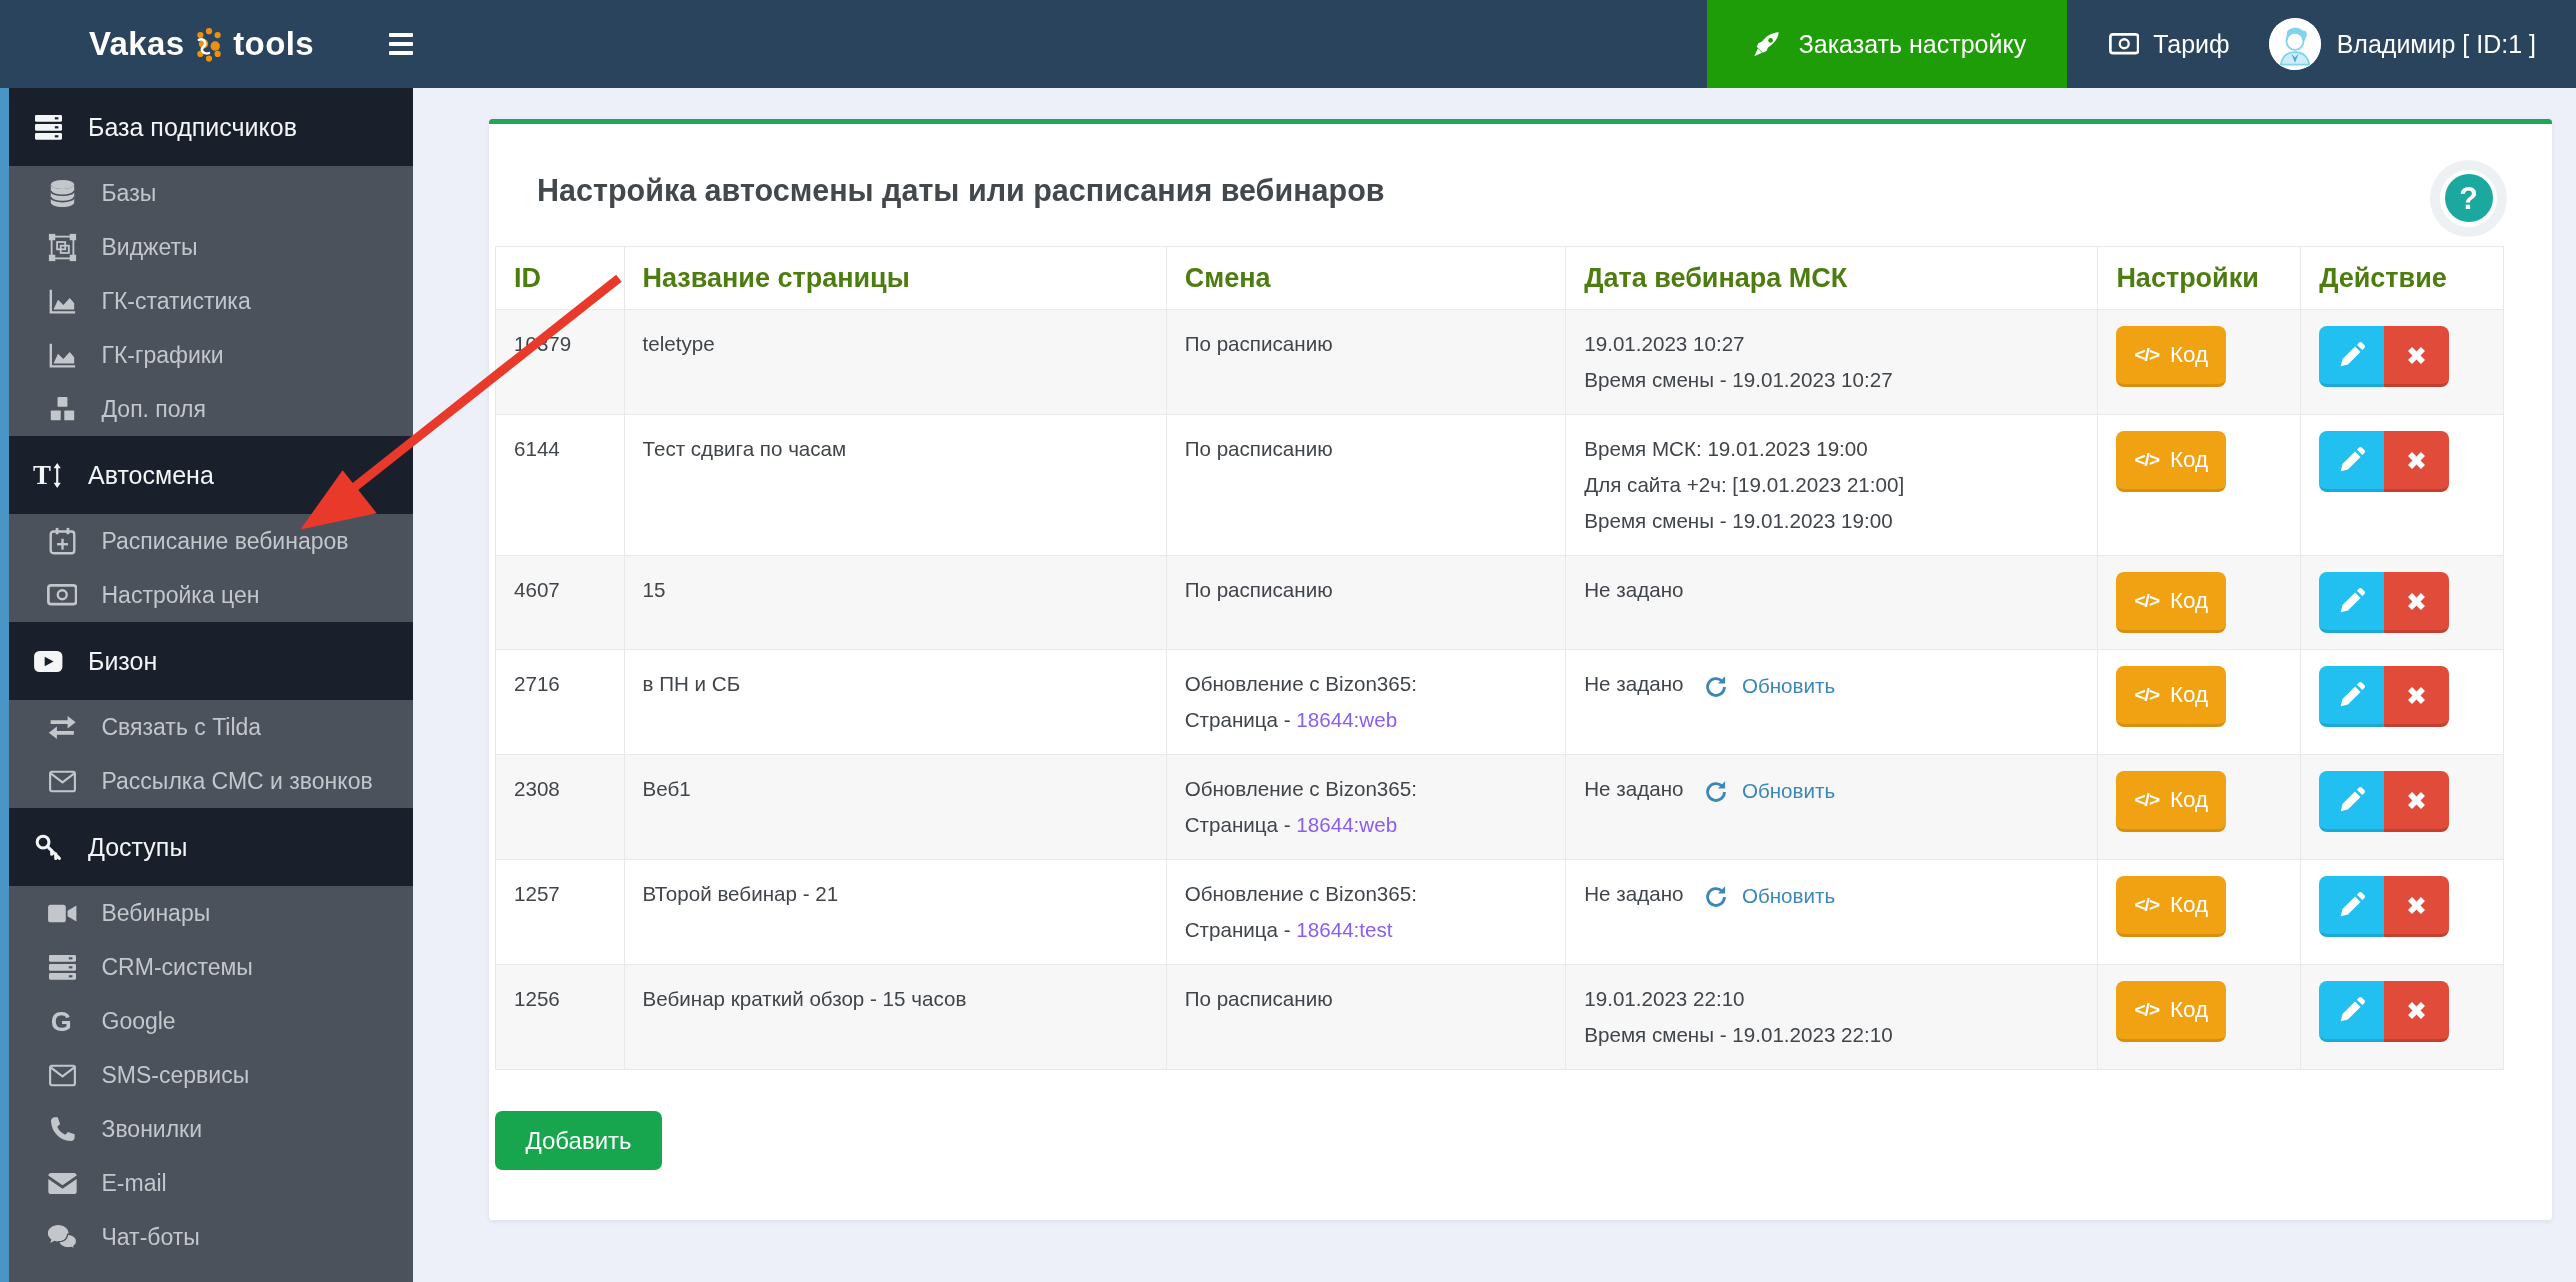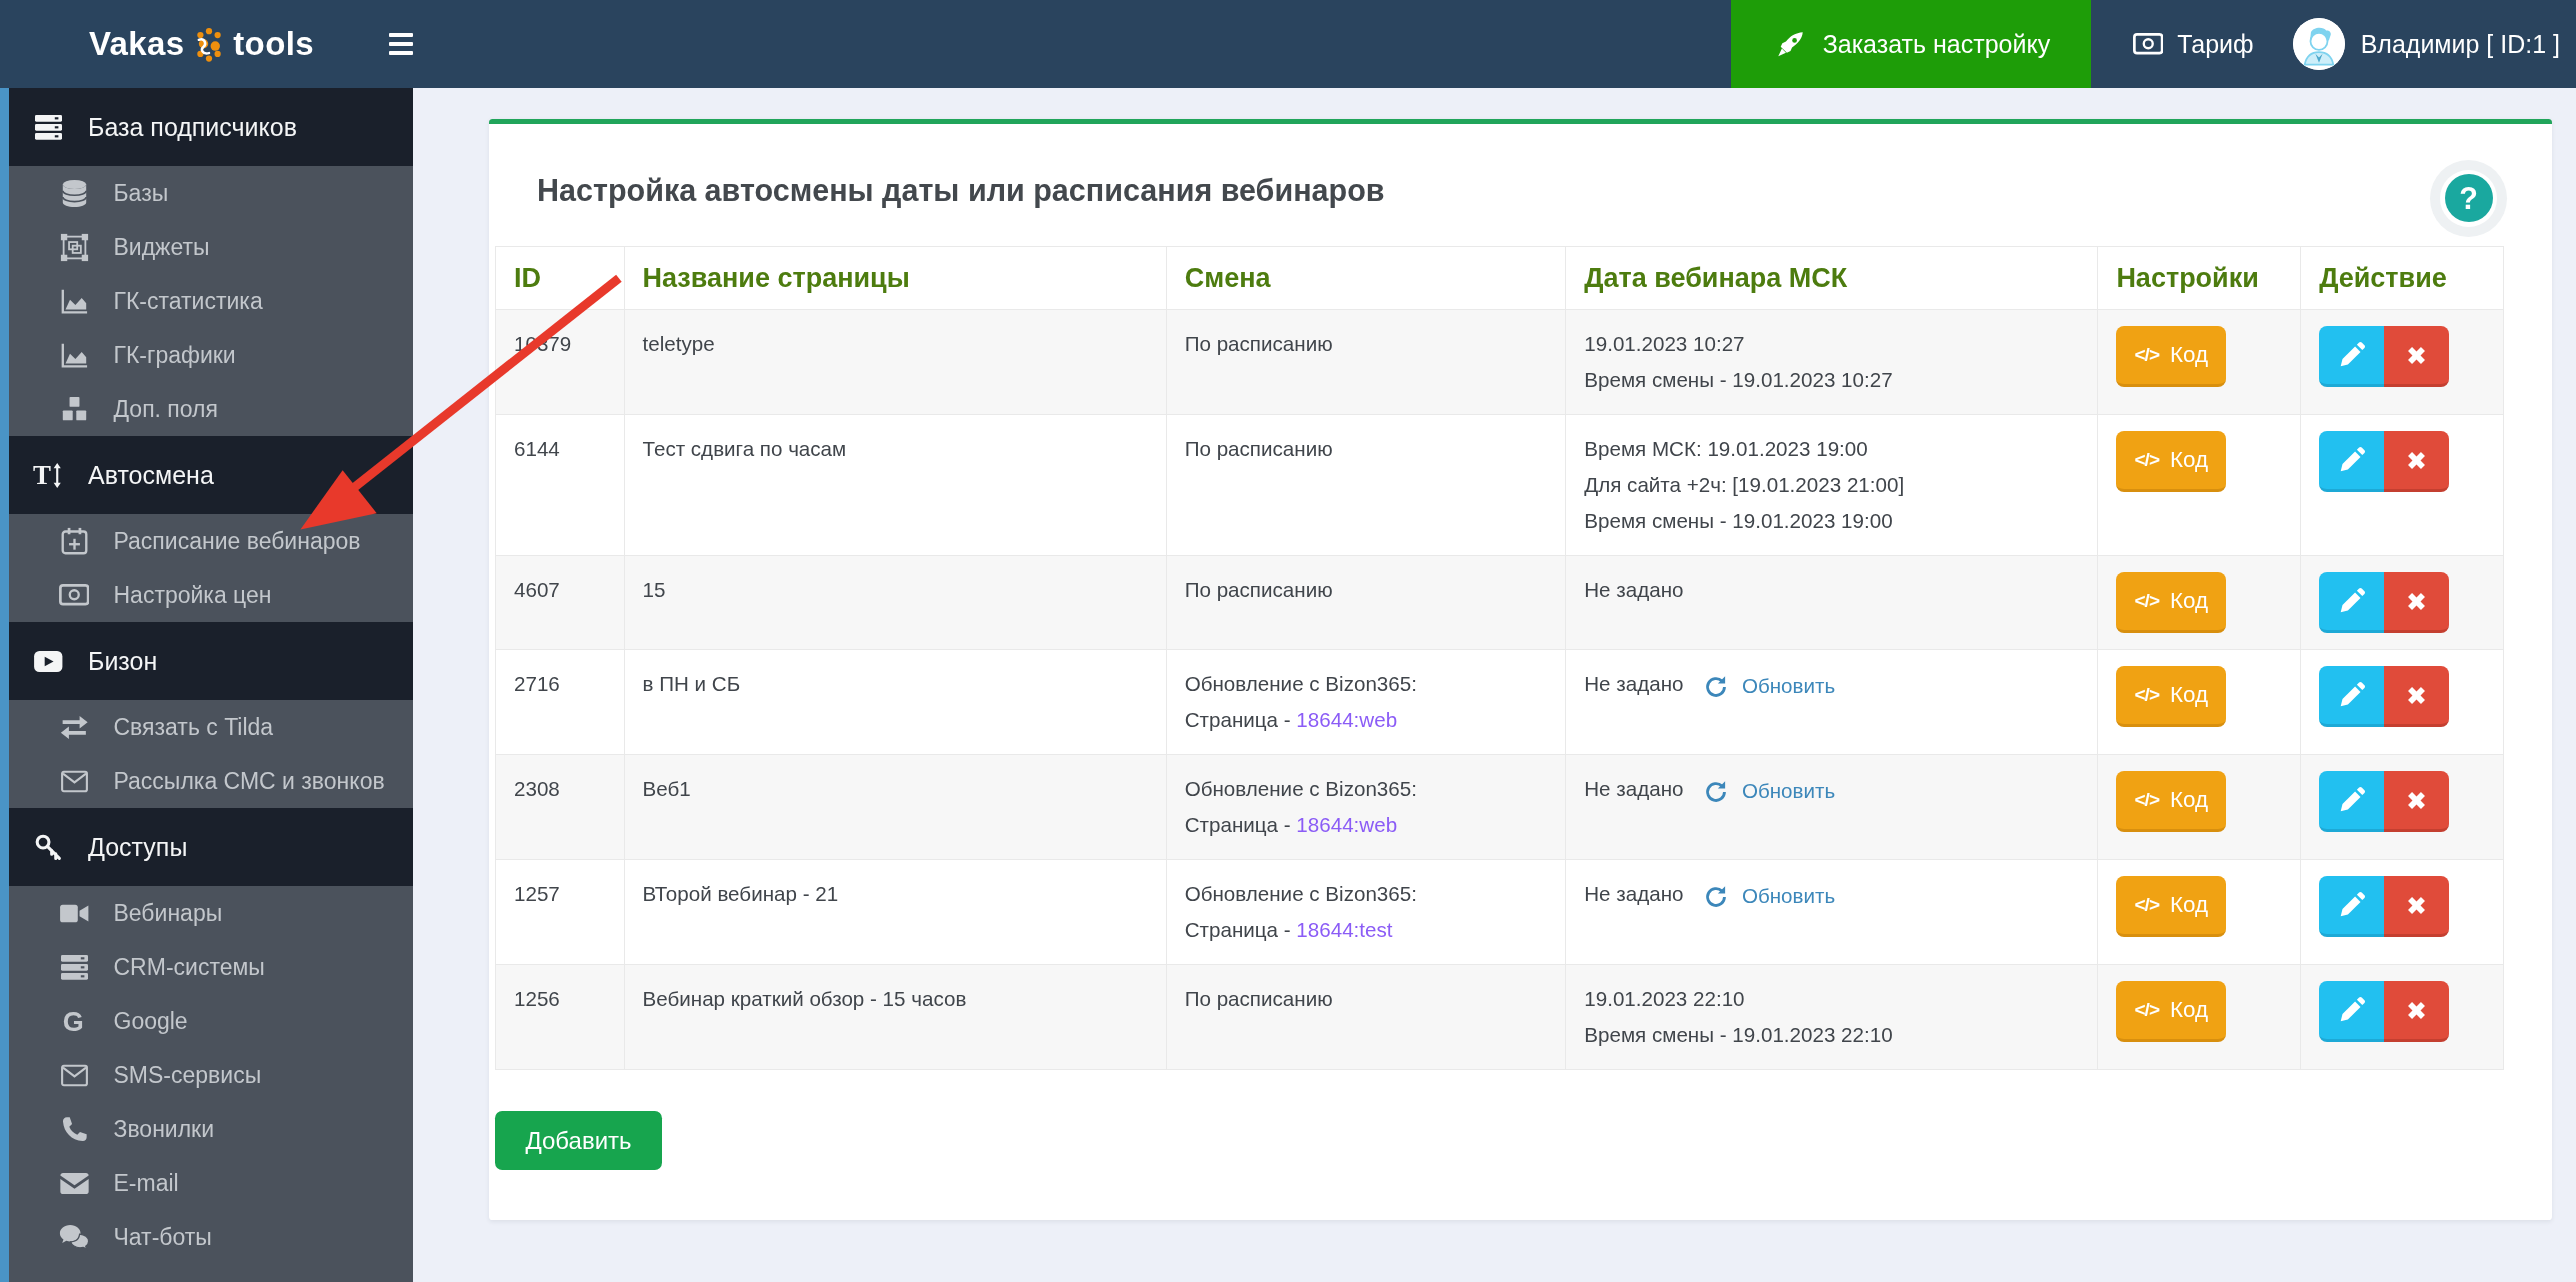--- a/index.html
+++ b/index.html
@@ -11,28 +11,28 @@
   }
   
   .navbar{height:88px;background:#2a445e;display:flex;align-items:stretch;position:relative;z-index:5;}
   .logo{display:flex;align-items:center;padding-left:89px;width:355px;box-sizing:border-box;}
   .logo-text{color:#fff;font-size:33px;font-weight:800;letter-spacing:0.4px;display:flex;align-items:center;gap:6.3px;}
   .hamburger{margin-left:25px;align-self:center;background:none;border:none;cursor:pointer;display:flex;flex-direction:column;gap:4.5px;padding:9px;}
   .hamburger span{display:block;width:24px;height:4.5px;background:#fff;border-radius:0.9px;}
   .order-btn{margin-left:auto;background:#1e9d08;color:#fff;display:flex;align-items:center;gap:14.4px;
     padding:0 41px;font-size:25px;border:none;cursor:pointer;--hole:#1e9d08;}
   .tariff{display:flex;align-items:center;gap:11px;color:#fff;font-size:25px;padding:0 39px;background:none;border:none;cursor:pointer;--hole:#2a445e;}
-  .user{display:flex;align-items:center;gap:16px;color:#fff;font-size:25px;padding-right:16px;cursor:pointer;}
+  .user{display:flex;align-items:center;gap:16px;color:#fff;font-size:25px;padding-right:40px;cursor:pointer;}
   .avatar{width:52px;height:52px;border-radius:50%;background:#fff;display:flex;align-items:center;justify-content:center;overflow:hidden;flex:none;}
   
   .sidebar{position:absolute;top:88px;left:0;bottom:0;width:413px;background:#4b525c;
     border-left:9px solid #4a94c6;box-sizing:border-box;overflow:hidden;z-index:4;}
   .side-section{height:78px;background:#1a202b;display:flex;align-items:center;gap:21.5px;
     padding-left:21.5px;color:#f4f5f6;font-size:25px;cursor:pointer;--hole:#1a202b;}
-  .side-item{height:54px;display:flex;align-items:center;gap:21.5px;padding-left:47px;
+  .side-item{height:54px;display:flex;align-items:center;gap:21.5px;padding-left:35px;
     color:#c3c7cc;font-size:23px;cursor:pointer;--hole:#4b525c;}
   .icn{width:36px;display:flex;justify-content:center;align-items:center;flex:none;}
   .icn svg{display:block;}
   
   .main{position:absolute;left:413px;top:88px;right:0;bottom:0;}
   .card{position:absolute;left:76px;top:30.5px;right:24px;bottom:63px;background:#fff;
     border-top:5.4px solid #21a55b;border-radius:3.6px;box-shadow:0 1.8px 4.5px rgba(40,50,60,.08);
     padding:39px 48px 54px;box-sizing:border-box;}
   .page-title{font-size:30.5px;font-weight:600;color:#43484d;margin:10.8px 0 38px 0;}
   .help-btn{position:absolute;top:36px;right:45px;width:77px;height:77px;border-radius:50%;

